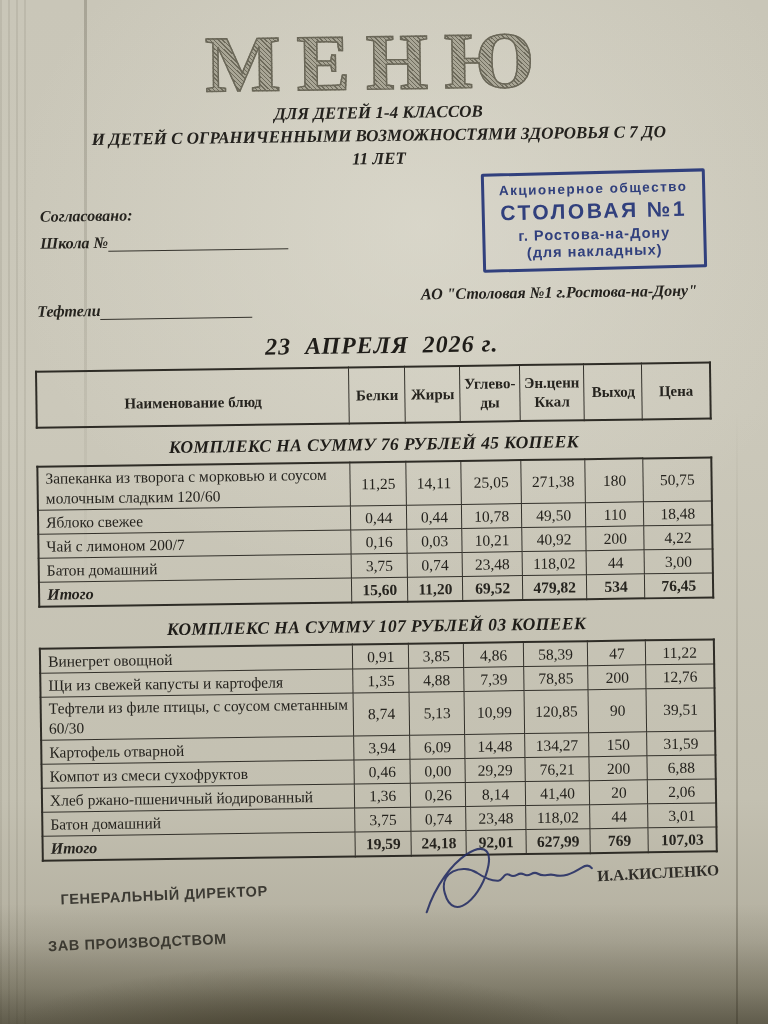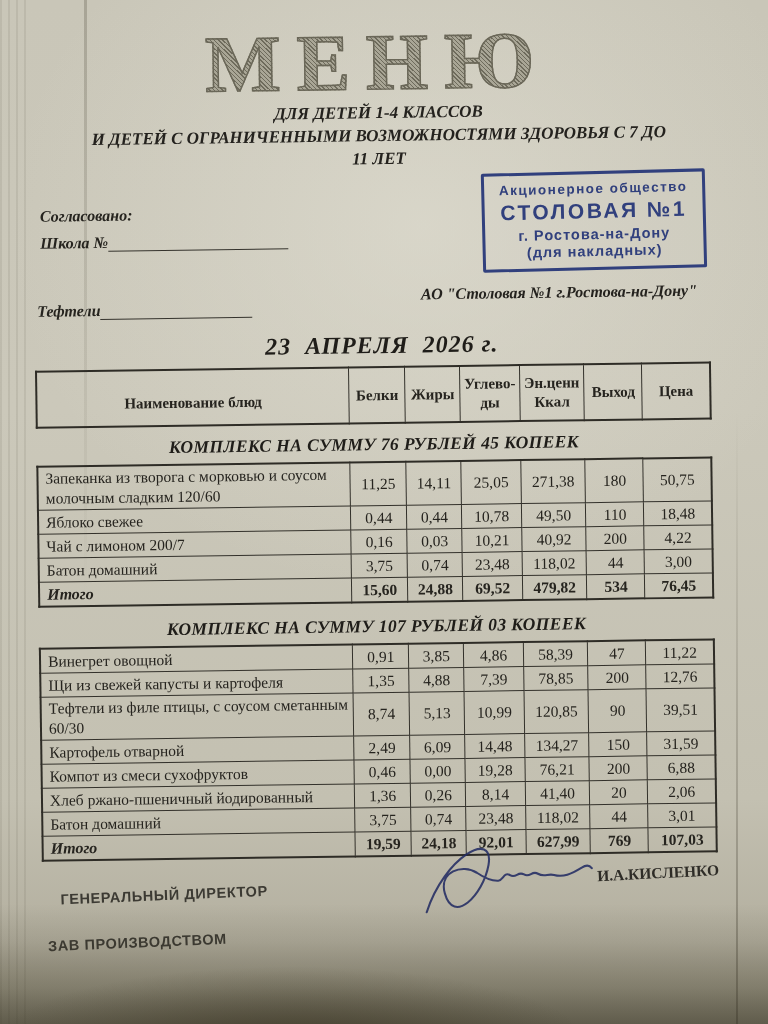--- a/index.html
+++ b/index.html
@@ -186,21 +186,21 @@
               <td class="num-col">3,75</td>
               <td class="num-col">0,74</td>
               <td class="num-col">23,48</td>
               <td class="num-col">118,02</td>
               <td class="num-col">44</td>
               <td class="num-col price-col">3,00</td>
             </tr>
             <tr class="total-row">
               <td class="name-col">Итого</td>
               <td class="num-col">15,60</td>
-              <td class="num-col">24,88</td>
+              <td class="num-col">11,20</td>
               <td class="num-col">69,52</td>
               <td class="num-col">479,82</td>
               <td class="num-col">534</td>
               <td class="num-col price-col">76,45</td>
             </tr>
           </tbody>
       </table>
 
       <div class="complex-title second">КОМПЛЕКС НА СУММУ 107 РУБЛЕЙ 03 КОПЕЕК</div>
 
@@ -237,32 +237,32 @@
               <td class="name-col">Тефтели из филе птицы, с соусом сметанным 60/30</td>
               <td class="num-col">8,74</td>
               <td class="num-col">5,13</td>
               <td class="num-col">10,99</td>
               <td class="num-col">120,85</td>
               <td class="num-col">90</td>
               <td class="num-col price-col">39,51</td>
             </tr>
             <tr>
               <td class="name-col">Картофель отварной</td>
-              <td class="num-col">2,49</td>
+              <td class="num-col">3,94</td>
               <td class="num-col">6,09</td>
               <td class="num-col">14,48</td>
               <td class="num-col">134,27</td>
               <td class="num-col">150</td>
               <td class="num-col price-col">31,59</td>
             </tr>
             <tr>
               <td class="name-col">Компот из смеси сухофруктов</td>
               <td class="num-col">0,46</td>
               <td class="num-col">0,00</td>
-              <td class="num-col">19,28</td>
+              <td class="num-col">29,29</td>
               <td class="num-col">76,21</td>
               <td class="num-col">200</td>
               <td class="num-col price-col">6,88</td>
             </tr>
             <tr>
               <td class="name-col">Хлеб ржано-пшеничный йодированный</td>
               <td class="num-col">1,36</td>
               <td class="num-col">0,26</td>
               <td class="num-col">8,14</td>
               <td class="num-col">41,40</td>

